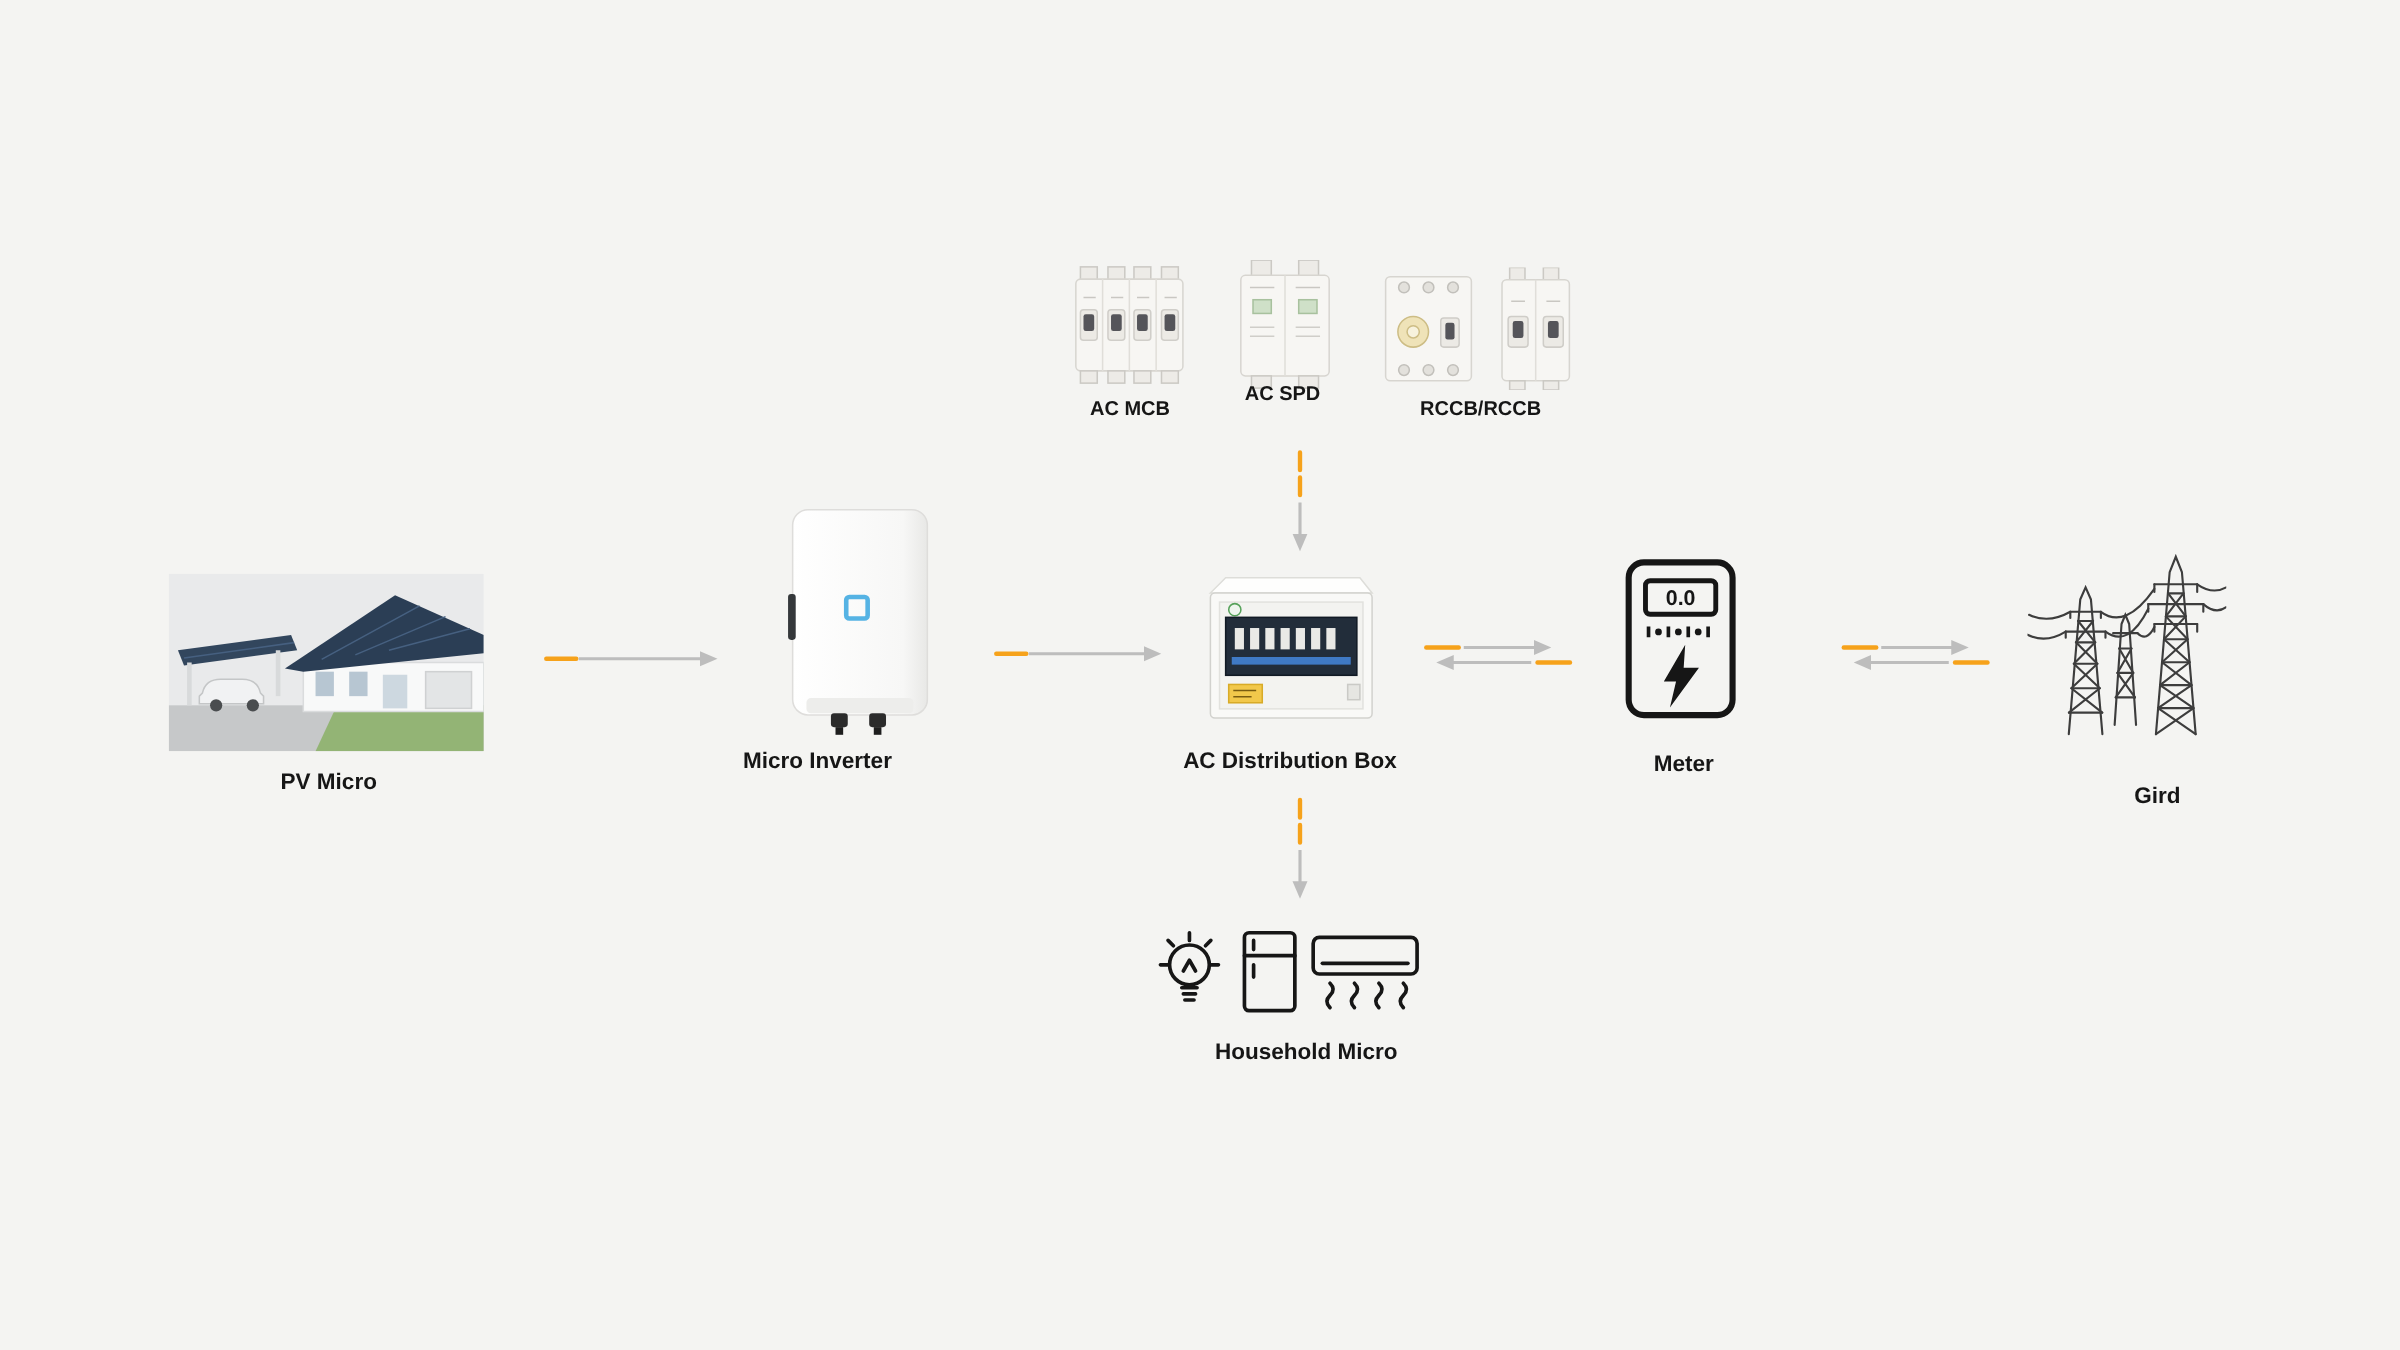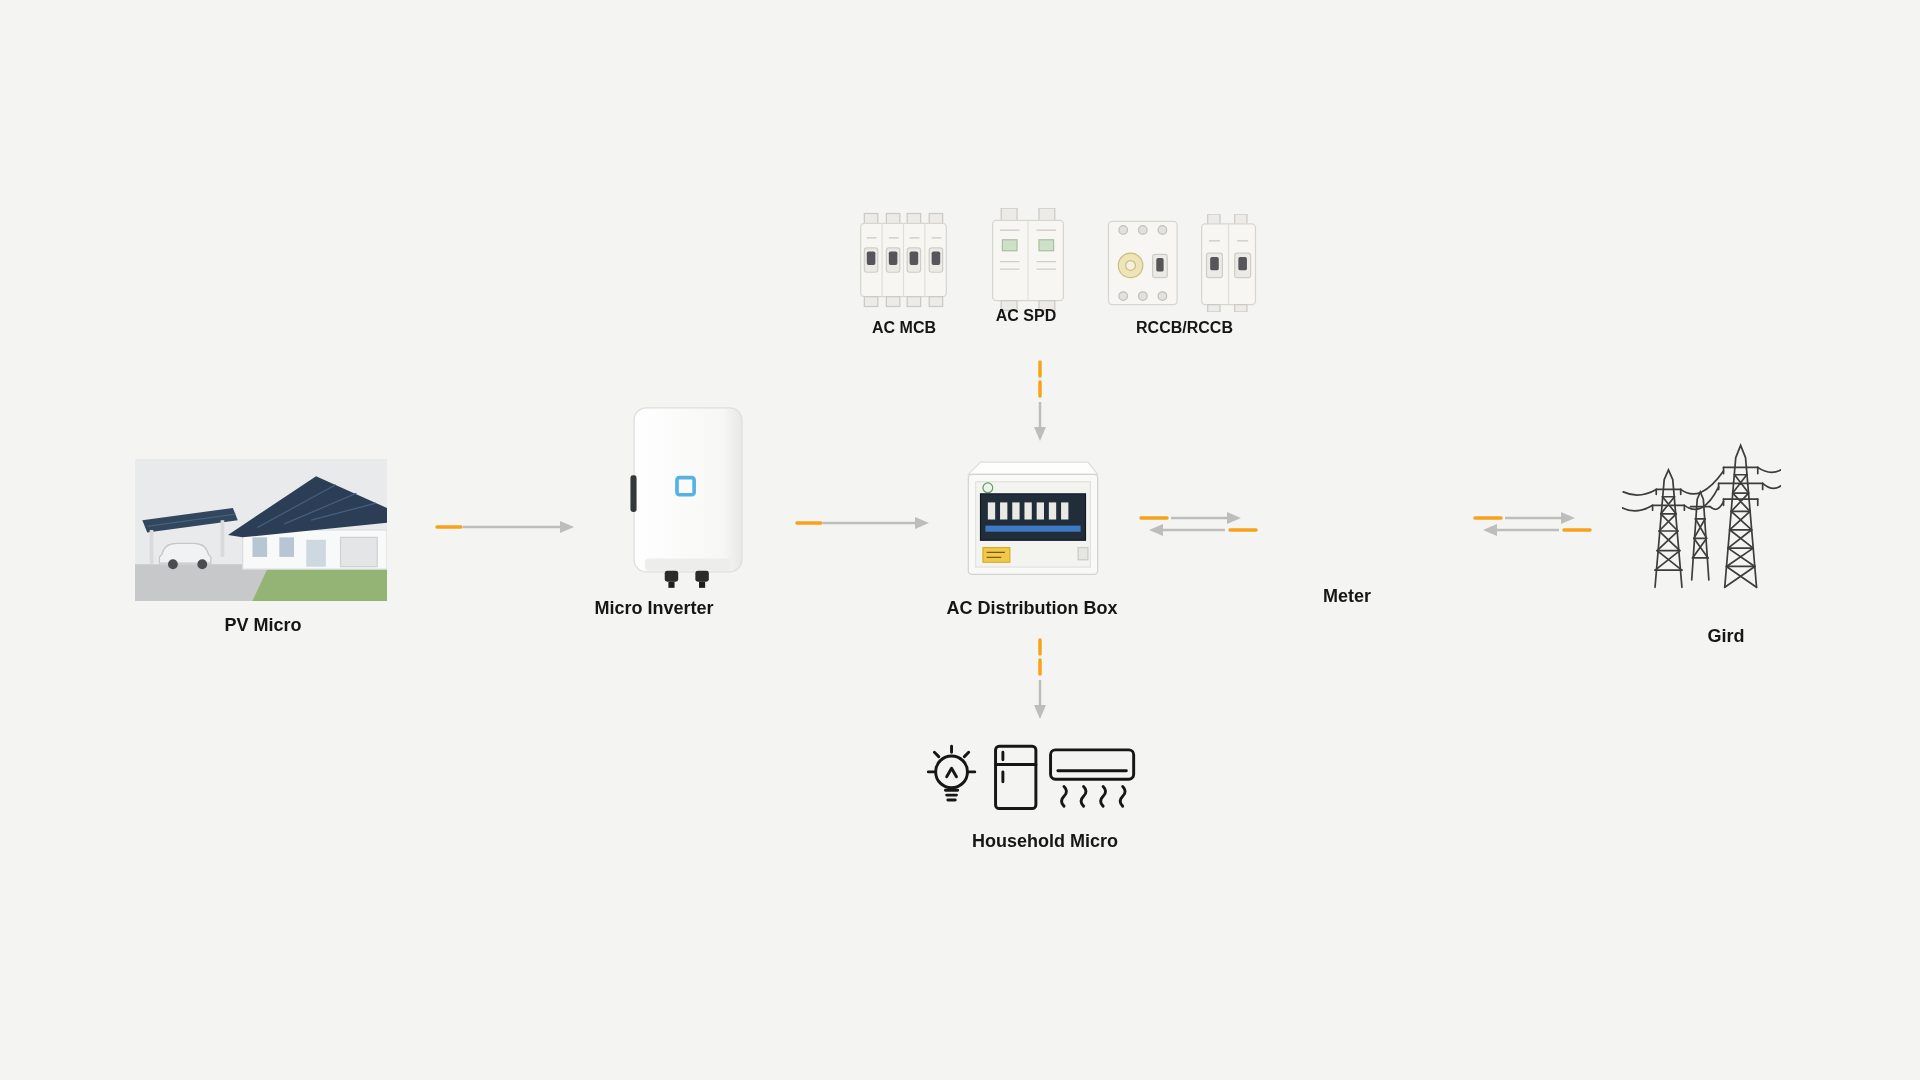--- a/index.html
+++ b/index.html
@@ -205,21 +205,37 @@
         <rect x="82" y="37" width="6" height="14"></rect>
       </g>
       <rect x="20" y="56" width="78" height="5" fill="#3f79c4"></rect>
       <rect x="18" y="74" width="22" height="12" fill="#f2c84b" stroke="#d8ab27"></rect>
       <path d="M21,78 h15 M21,82 h12" stroke="#7a5c10" stroke-width="1" fill="none"></path>
       <rect x="96" y="74" width="8" height="10" fill="#e6e6e2" stroke="#cacac6"></rect>
     </svg>
   </div>
   <div class="node-label" style="left:902px;top:598px;width:260px">AC Distribution Box</div>
 
-  <div class="node-label" style="left:1287px;top:586px;width:120px">Meter</div>
+  <div class="node" style="left:1298px;top:445px;width:93px;height:132px">
+    <svg viewBox="0 0 76 108">
+      <rect x="4" y="4" width="68" height="100" rx="10" fill="none" stroke="#161616" stroke-width="4"></rect>
+      <rect x="15" y="16" width="46" height="22" rx="3" fill="none" stroke="#161616" stroke-width="3.2"></rect>
+      <text x="38" y="32" text-anchor="middle" font-family="Liberation Sans, sans-serif" font-size="14" font-weight="bold" fill="#161616">0.0</text>
+      <g stroke="#161616" stroke-width="2.4" fill="none">
+        <path d="M17,46 V53 M30,46 V53 M43,46 V53 M56,46 V53"></path>
+      </g>
+      <g fill="#161616">
+        <circle cx="23.5" cy="49.5" r="2.2"></circle>
+          <circle cx="36.5" cy="49.5" r="2.2"></circle>
+          <circle cx="49.5" cy="49.5" r="2.2"></circle>
+      </g>
+      <polygon points="41,58 27,82 35,82 31,99 50,73 40,73" fill="#161616"></polygon>
+    </svg>
+  </div>
+  <div class="node-label" style="left:1287px;top:601px;width:120px">Meter</div>
 
   <div class="node" style="left:1622px;top:438px;width:159px;height:153px">
     <svg viewBox="0 0 130 125">
       <g stroke="#3d3d3d" stroke-width="1.4" fill="none" stroke-linecap="round">
 
         <path d="M84,122 L93,16 M110,122 L101,16 M93,16 L97,6 L101,16"></path>
         <path d="M92,30 H102 M90.5,45 H103.5 M89.3,60 H104.7 M88,75 H106 M86.7,90 H107.3 M85.4,105 H108.6"></path>
         <path d="M92,30 L103.5,45 M102,30 L90.5,45 M90.5,45 L104.7,60 M103.5,45 L89.3,60 M89.3,60 L106,75 M104.7,60 L88,75 M88,75 L107.3,90 M106,75 L86.7,90 M86.7,90 L108.6,105 M107.3,90 L85.4,105 M85.4,105 L110,122 M108.6,105 L84,122"></path>
         <path d="M83,24 H111 M79,37 H115 M83,50 H111"></path>
         <path d="M83,24 V29 M111,24 V29 M79,37 V42 M115,37 V42 M83,50 V55 M111,50 V55"></path>

